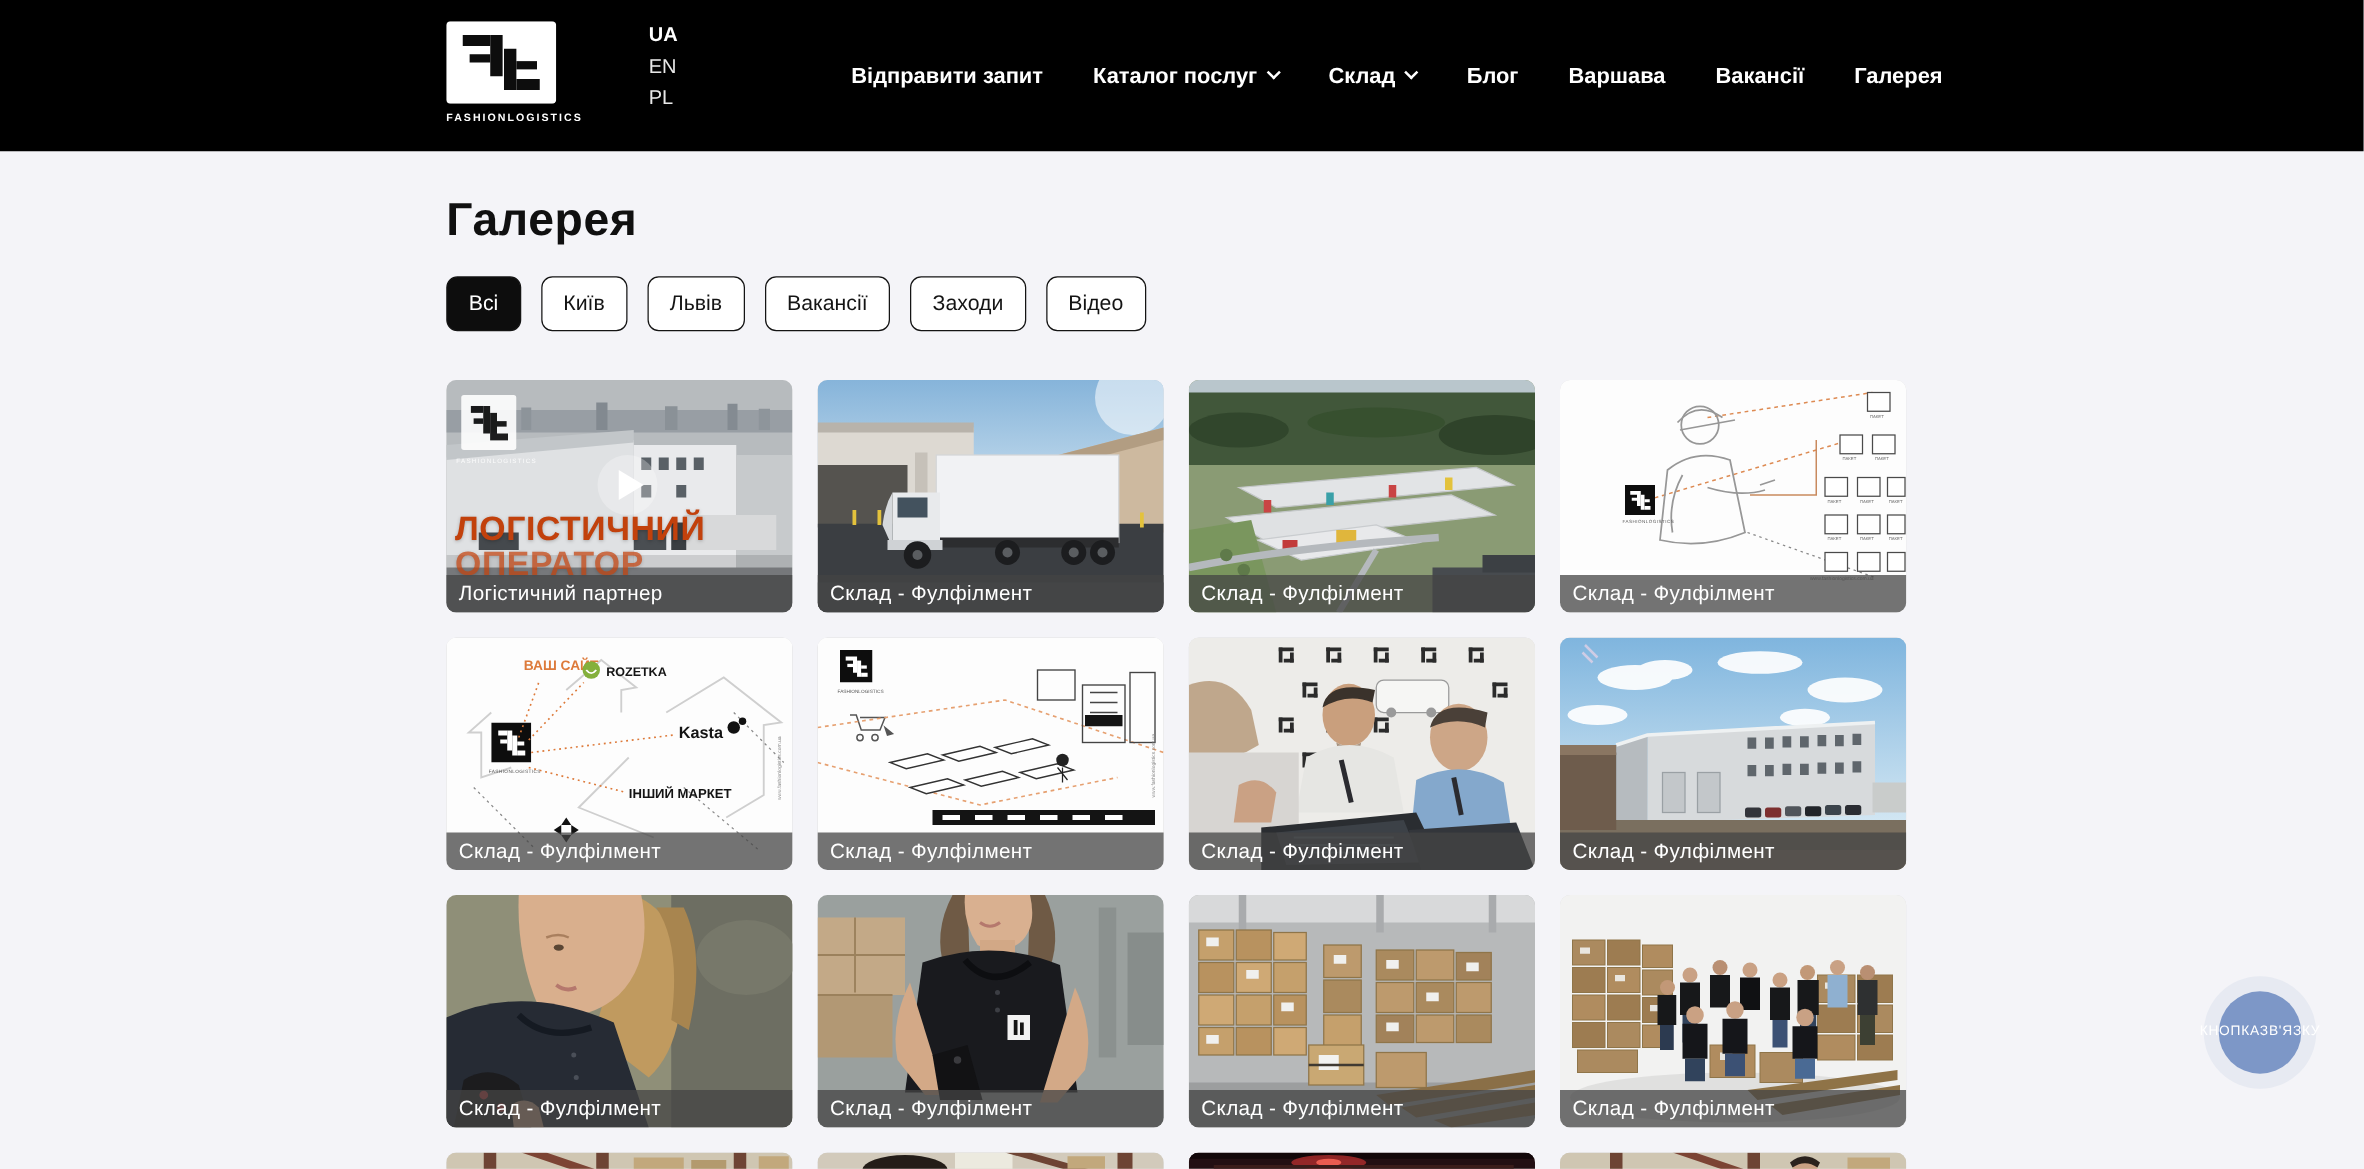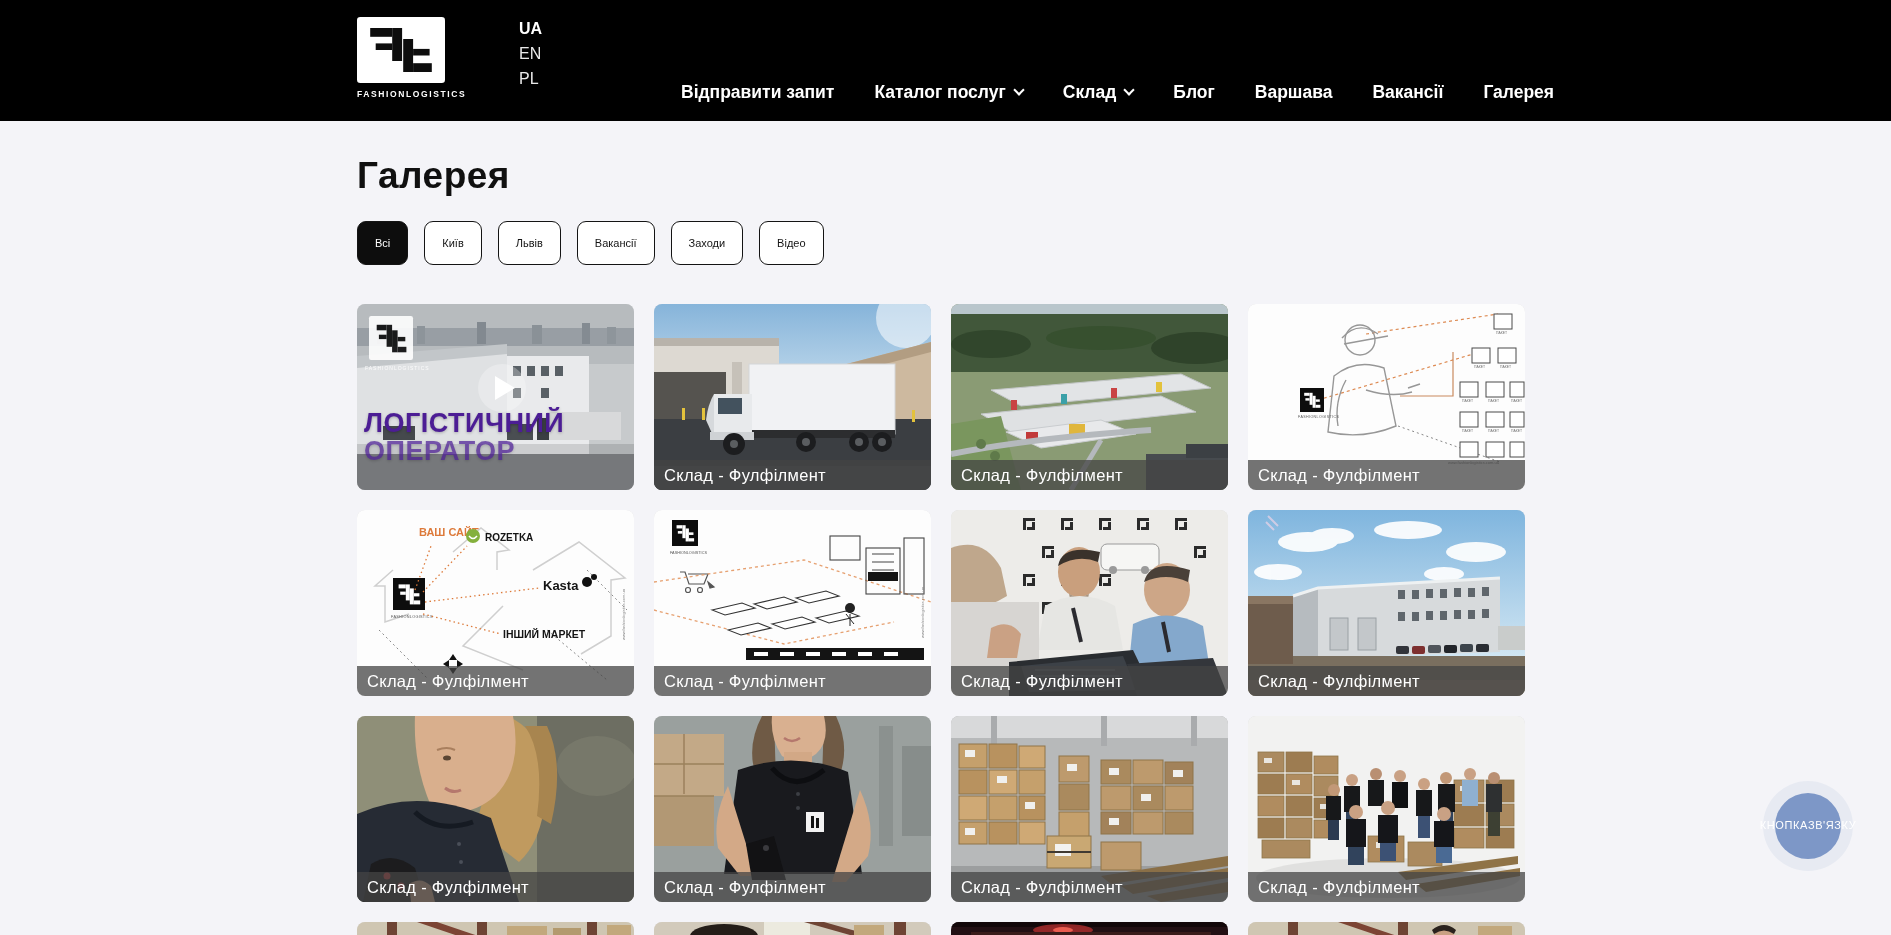--- a/index.html
+++ b/index.html
@@ -8,45 +8,45 @@
 
   
   .header { position:relative; width:1891px; height:121px; background:#000; }
   .brand { position:absolute; left:357px; top:17px; width:92px; cursor:pointer; }
   .brand svg { display:block; }
   .brand-text { color:#fff; font-size:8.5px; letter-spacing:1.6px; margin-top:6px;
     white-space:nowrap; font-weight:600; }
   .langs { position:absolute; left:519px; top:20px; display:flex; flex-direction:column; gap:7px;text-decoration:underline; }
   .lang { color:#e8e8e8; font-size:16px; text-decoration:none; cursor:pointer; }
   .lang.active { color:#fff; font-weight:800; }
-  .nav { position:absolute; left:681px; top:0; height:121px; display:flex; align-items:center; gap:40px;margin-top:32px; }
+  .nav { position:absolute; left:681px; top:0; height:121px; display:flex; align-items:center; gap:40px; }
   .nav-item { color:#fff; font-size:17.5px; font-weight:700; white-space:nowrap;
     cursor:pointer; display:flex; align-items:center; }
   .chev { width:8px; height:8px; border-right:2.5px solid #fff; border-bottom:2.5px solid #fff;
     transform:rotate(45deg); display:inline-block; margin-left:9px; margin-top:-6px; }
 
   
   .main { padding-left:357px; }
   .page-title { margin-top:34px; font-size:37px; font-weight:800; color:#101010; letter-spacing:.5px; }
   .filters { margin-top:24px; display:flex; gap:16px; }
   .chip { height:44px; padding:0 17px; border-radius:9px; border:1.5px solid #141414;
-    background:#fff; color:#141414; font-size:11px; font-family:inherit; cursor:pointer;
+    background:#fff; color:#141414; font-size:17px; font-family:inherit; cursor:pointer;
     display:flex; align-items:center; }
   .chip--active { background:#0d0d0d; color:#fff; }
 
   .grid { margin-top:39px; width:1171px; display:grid;
     grid-template-columns:repeat(4,277px); gap:20px; }
   .tile { position:relative; width:277px; height:186px; border-radius:8px; overflow:hidden;
     background:#ddd; cursor:pointer; }
   .tile svg { position:absolute; inset:0; display:block; }
   .tile--cut { height:17px; border-radius:8px 8px 0 0; }
   .tile-caption { position:absolute; left:0; right:0; bottom:0; height:30px;
     background:rgba(68,68,68,.75); color:#fff; font-size:16.5px; line-height:30px;
     padding-left:10px; letter-spacing:.3px; white-space:nowrap; }
-  .v-overlay { position:absolute; left:7px; bottom:24px; color:#4c1d95; font-weight:800;
+  .v-overlay { position:absolute; left:7px; bottom:24px; color:#c2410c; font-weight:800;
     font-size:27px; line-height:1.06; letter-spacing:.5px; text-shadow:0 1px 3px rgba(0,0,0,.25); }
   .v-overlay .l2 { opacity:.72; }
 
   
   .fab { position:absolute; left:1763px; top:781px; width:90px; height:90px; border-radius:50%;
     background:#e7eaf2; display:flex; align-items:center; justify-content:center; z-index:50; }
   .fab-inner { width:66px; height:66px; border-radius:50%; background:#7d97c7; color:#fff;
     display:flex; flex-direction:row; align-items:center; justify-content:center;
     font-size:11px; letter-spacing:.6px; text-align:center; line-height:1.45; cursor:pointer; }
 </style>
@@ -167,20 +167,21 @@
           <use href="#fl-light" x="8" y="12" width="52" height="44"></use>
           <text x="8" y="66" font-size="5" fill="#fff" letter-spacing="1">FASHIONLOGISTICS</text>
         </g>
         <circle cx="145" cy="84" r="24" fill="#ffffff" opacity=".28"></circle>
         <polygon points="138,72 138,96 158,84" fill="#fff"></polygon>
       </svg>
       <div class="v-overlay">
         <div class="l1">ЛОГІСТИЧНИЙ</div>
         <div class="l2">ОПЕРАТОР</div>
       </div>
+      <figcaption class="tile-caption">Логістичний партнер</figcaption>
     </figure>
 
     <figure class="tile">
       <svg viewBox="0 0 277 186" preserveAspectRatio="none">
         <defs>
             <linearGradient id="sky2" x1="0" y1="0" x2="0" y2="1">
           <stop offset="0" stop-color="#86b4da"></stop>
               <stop offset="1" stop-color="#d9e9f3"></stop>
             </linearGradient>
           </defs>

